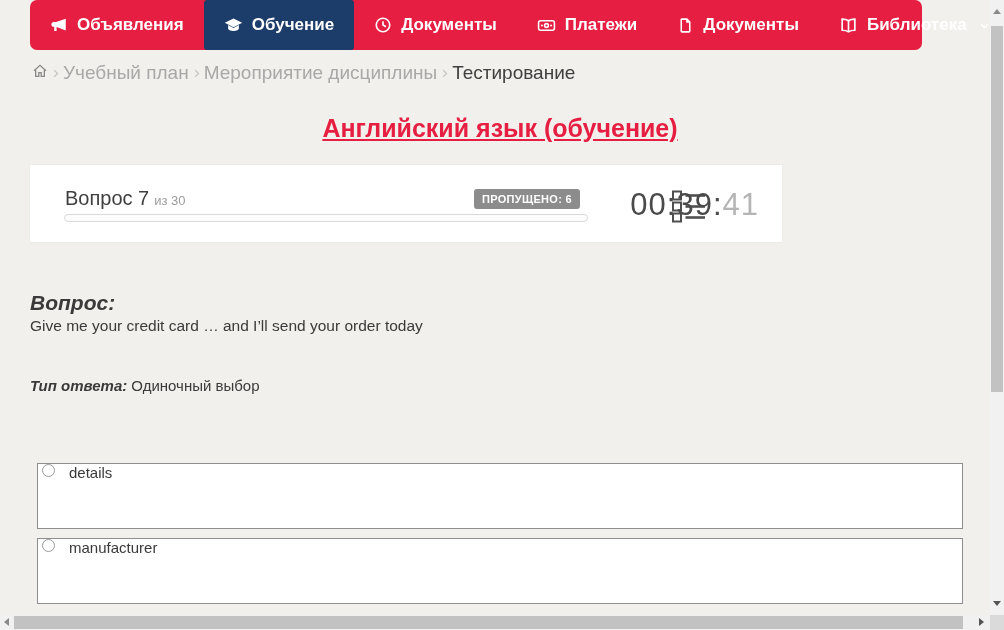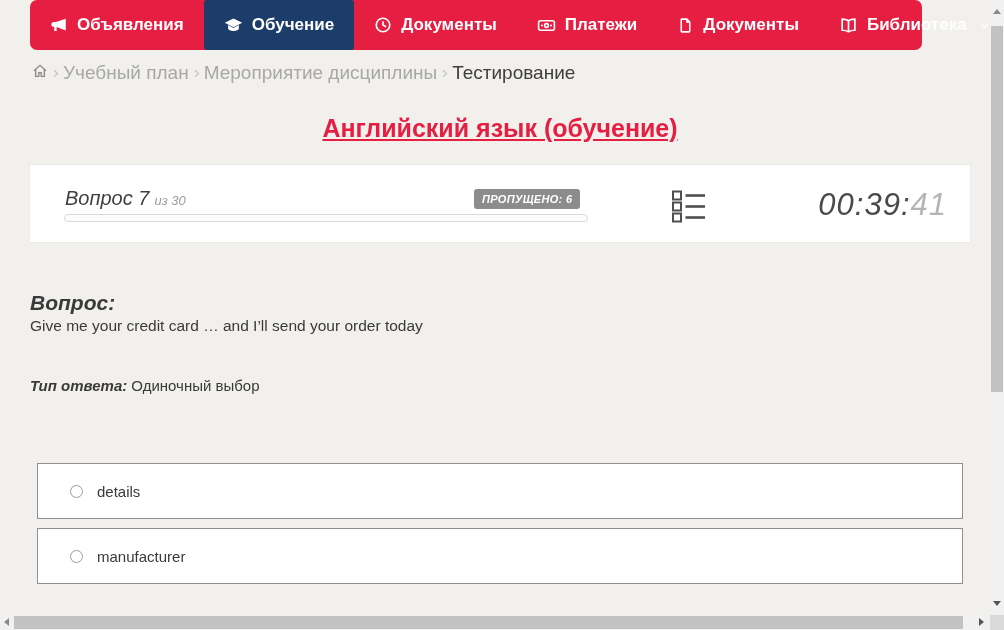--- a/index.html
+++ b/index.html
@@ -37,22 +37,22 @@
   .breadcrumb .sep { display: flex; align-items: center; }
 
   
   .page-title {
     position: absolute; top: 114px; left: 0; width: 1000px;
     text-align: center; font-size: 25px; font-weight: 700; color: #e61e41; text-decoration: underline;
   }
 
   
   .qcard {
-    position: absolute; left: 30px; top: 165px; width: 940px; height: 77px;
-    background: #ffffff; box-shadow: 0 0 0 1px rgba(0,0,0,0.02); font-style: italic;
+    position: absolute; left: 30px; top: 165px; width: 752px; height: 77px;
+    background: #ffffff; box-shadow: 0 0 0 1px rgba(0,0,0,0.02);
   }
   .qnum { position: absolute; left: 35px; top: 22px; font-size: 20px; color: #3f3f3f; }
   .qnum .qof { font-size: 13px; color: #9c9c9c; margin-left: 5px; }
   .progress {
     position: absolute; left: 34px; top: 49px; width: 524px; height: 8px;
     border: 1px solid #dadada; border-radius: 5px; background: #fcfcfc; overflow: hidden;
   }
   .progress-fill { height: 100%; background: #e61e41; border-radius: 5px; }
   .badge {
     position: absolute; left: 444px; top: 24px;
@@ -72,22 +72,22 @@
     position: absolute; left: 30px; top: 291px;
     font-size: 21px; font-weight: 700; font-style: italic; color: #3a3a3a;
   }
   .q-text { position: absolute; left: 30px; top: 317px; font-size: 15.5px; color: #3a3a3a; }
   .q-type { position: absolute; left: 30px; top: 377px; font-size: 15px; color: #3a3a3a; }
   .q-type .t-label { font-weight: 700; font-style: italic; margin-right: 4px; }
 
   
   .options { position: absolute; left: 37px; top: 463px; width: 926px; }
   .option {
-    height: 56px; background: #fff; border: 1px solid #8f8f8f;
-    display: flex; align-items: center; padding-left: 32px; gap: 14px;
+    height: 66px; background: #fff; border: 1px solid #8f8f8f;
+    display: flex; align-items: flex-start; padding-left: 4px; gap: 14px;
     margin-bottom: 9px; cursor: pointer;
   }
   .radio {
     width: 13px; height: 13px; border: 1px solid #9a9a9a; border-radius: 50%;
     background: #fff; flex: none;
   }
   .olabel { font-size: 15px; color: #3a3a3a; }
 
   
   .vscroll { position: absolute; right: 0; top: 0; width: 14px; height: 615px; background: #f1f1f1; }

